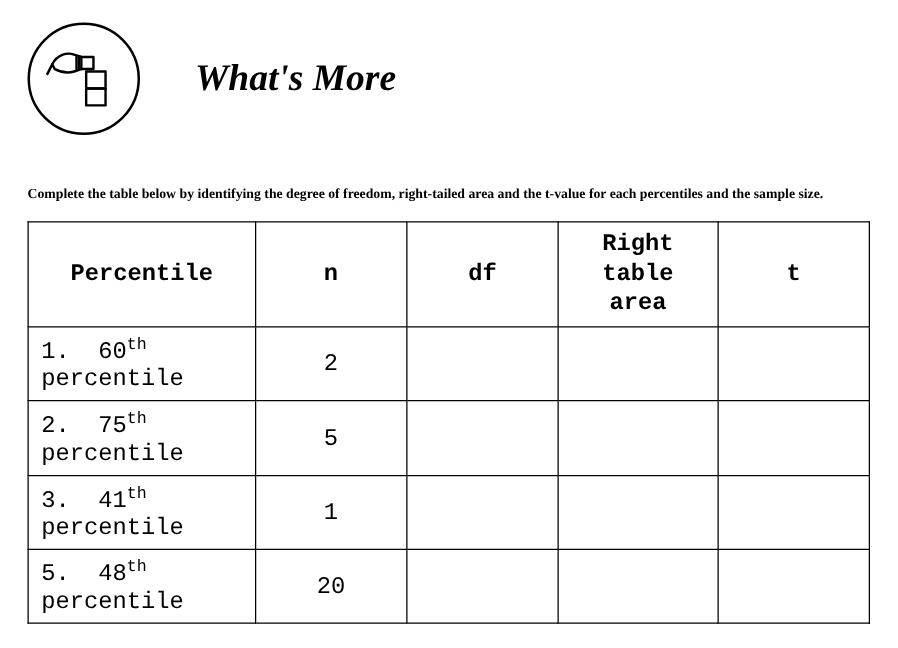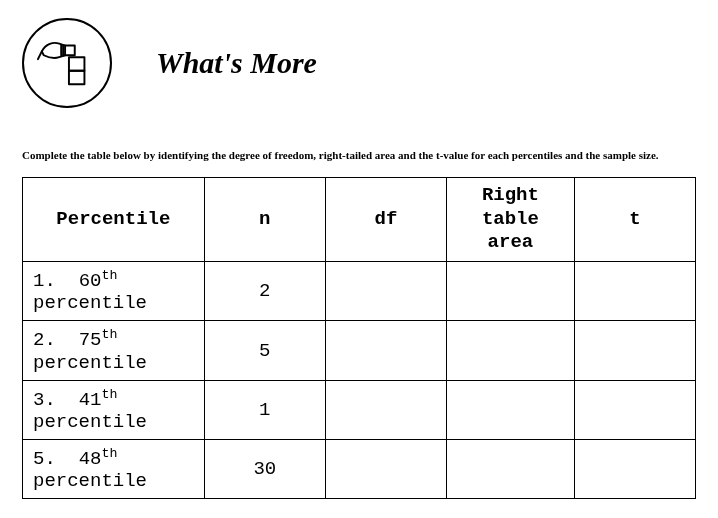--- a/index.html
+++ b/index.html
@@ -130,19 +130,19 @@
       </td>
       <td class="center">1</td>
       <td class="center"></td>
       <td class="center"></td>
       <td class="center"></td>
     </tr>
     <tr>
       <td>
         <span>5.</span>&nbsp;&nbsp;<span>48</span><sup>th</sup> <span>percentile</span>
       </td>
-      <td class="center">30</td>
+      <td class="center">20</td>
       <td class="center"></td>
       <td class="center"></td>
       <td class="center"></td>
     </tr>
   </tbody>
 </table>
 
 </body></html>

